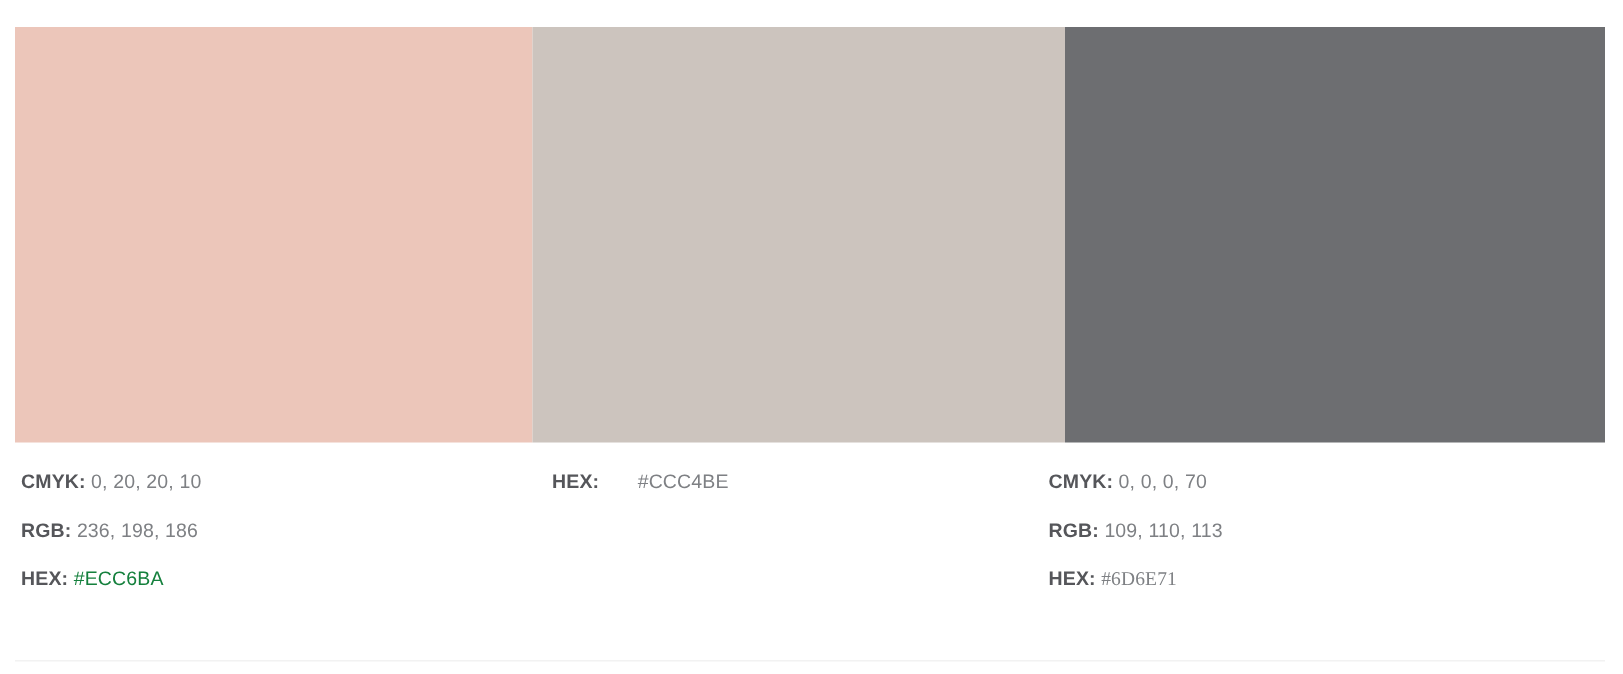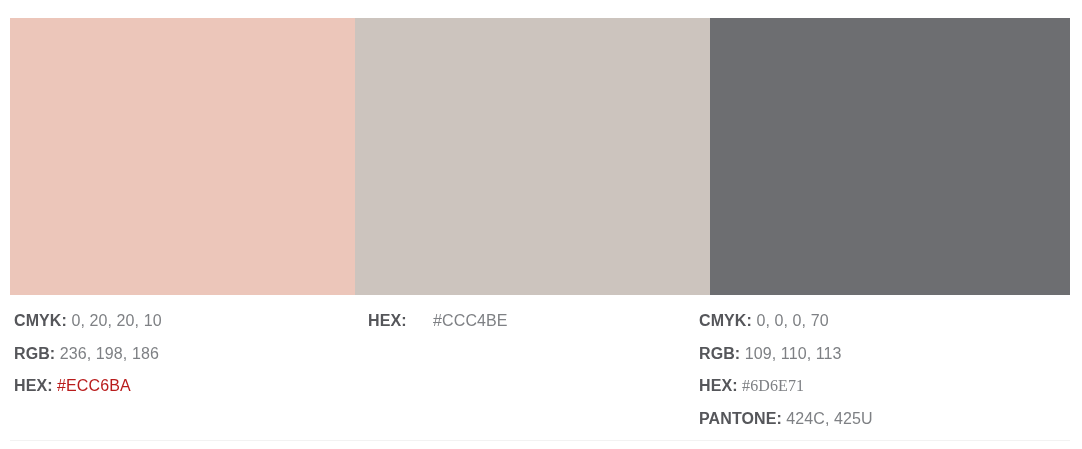--- a/index.html
+++ b/index.html
@@ -56,21 +56,21 @@
     width: 340px;
   }
   .info-col-1 { left: 14px; }
   .info-col-2 { left: 368px; }
   .info-col-3 { left: 699px; }
 
   .spec-line {
     height: 32.5px;
     line-height: 32.5px;
     white-space: nowrap;
-    font-size: 16px;
+    font-size: 13px;
   }
   .spec-label {
     font-weight: bold;
     color: #55565a;
     letter-spacing: 0.1px;
   }
   .spec-value {
     font-weight: normal;
     color: #7e8084;
     letter-spacing: 0.1px;
@@ -103,21 +103,21 @@
       <div class="spec-line">
         <span class="spec-label" style="color: rgb(85, 86, 90);">CMYK:</span>
         <span class="spec-value" style="color: rgb(126, 128, 132);">0, 20, 20, 10</span>
       </div>
       <div class="spec-line">
         <span class="spec-label" style="color: rgb(85, 86, 90);">RGB:</span>
         <span class="spec-value" style="color: rgb(126, 128, 132); margin-top: 40px;">236, 198, 186</span>
       </div>
       <div class="spec-line">
         <span class="spec-label" style="color: rgb(85, 86, 90);">HEX:</span>
-        <span class="spec-value" style="color: #b91c1c;">#ECC6BA</span>
+        <span class="spec-value" style="color: #15803d;">#ECC6BA</span>
       </div>
     </div>
 
     <div class="info-col info-col-2">
       <div class="spec-line">
         <span class="spec-label" style="color: rgb(85, 86, 90);">HEX:</span>
         <span class="spec-value" style="color: rgb(126, 128, 132); margin-left: 22px;">#CCC4BE</span>
       </div>
     </div>
 
@@ -127,23 +127,19 @@
         <span class="spec-value" style="color: rgb(126, 128, 132);">0, 0, 0, 70</span>
       </div>
       <div class="spec-line">
         <span class="spec-label" style="color: rgb(85, 86, 90);">RGB:</span>
         <span class="spec-value" style="color: rgb(126, 128, 132);">109, 110, 113</span>
       </div>
       <div class="spec-line">
         <span class="spec-label" style="color: rgb(85, 86, 90);">HEX:</span>
         <span class="spec-value" style="color: rgb(126, 128, 132); font-family: Liberation Serif, serif;">#6D6E71</span>
       </div>
-      <div class="spec-line">
-        <span class="spec-label" style="color: rgb(85, 86, 90);">PANTONE:</span>
-        <span class="spec-value" style="color: rgb(126, 128, 132);">424C, 425U</span>
-      </div>
     </div>
 
   </div>
 
   <div id="footer-rule" style="background: rgb(242, 242, 242);"></div>
 
 </div>
 
 </body></html>

